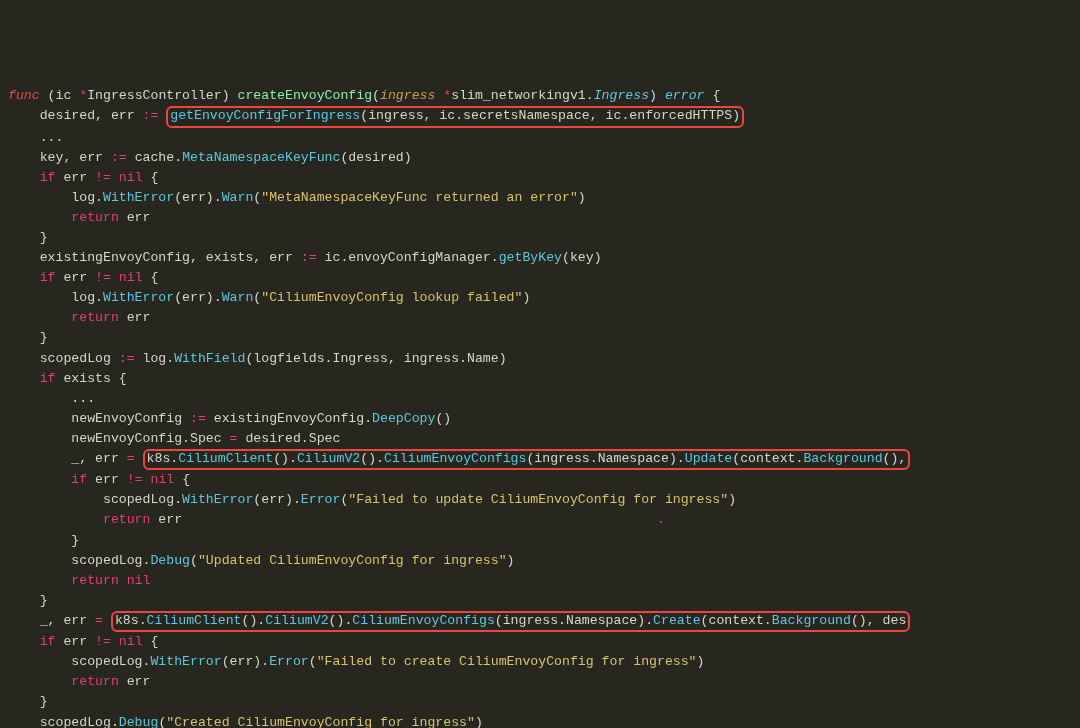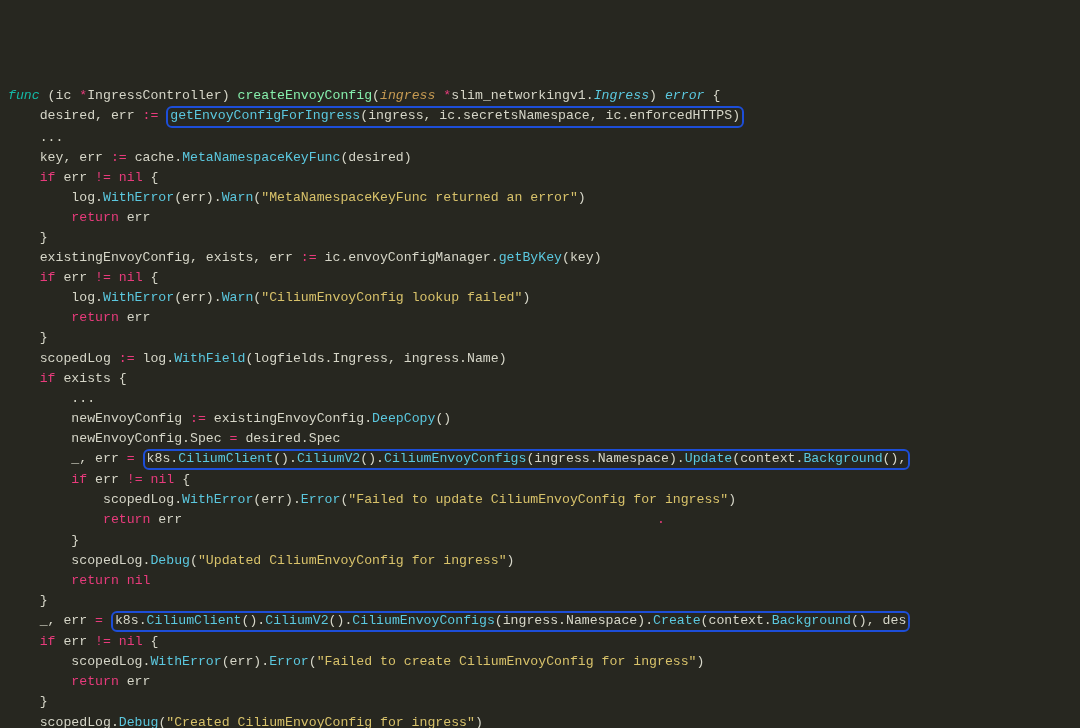--- a/index.html
+++ b/index.html
@@ -8,30 +8,30 @@
     color: #d6d6c8;
     font-family: "Courier New", monospace;
     font-size: 13.2px;
     line-height: 1.52;
     padding: 6px 8px;
     white-space: pre;
     overflow-x: hidden;
     width: 1080px;
     height: 728px;
   }
-  .kw   { color: #14b8a6; font-style: italic; }
+  .kw   { color: #ef4444; font-style: italic; }
   .kwni { color: #e83b7c; }
   .fn   { color: #86efac; }
   .type { color: #5bc8df; font-style: italic; }
   .call { color: #5bc8df; }
   .str  { color: #d8c26a; }
   .arg  { color: #c79b52; font-style: italic; }
   .curs { color: #e83b7c; }
   .hl {
-    border: 2px solid #1d4ed8;
+    border: 2px solid #ef4444;
     border-radius: 6px;
     padding: 0 2px 1px 2px;
     display: inline-block;
     line-height: 1.25;
   }
   .line { display: block; }
   #code { display: block; }
 </style>
 </head>
 <body>

